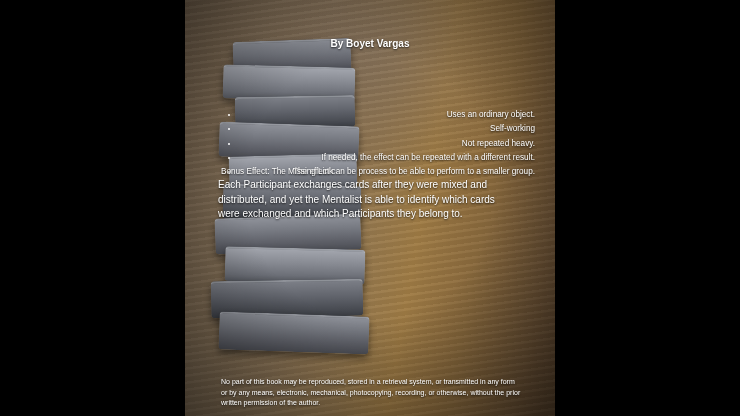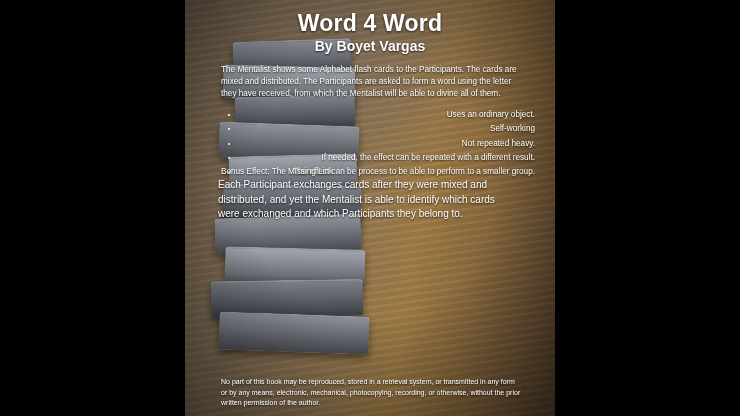--- a/index.html
+++ b/index.html
@@ -88,21 +88,21 @@
     letter-spacing: 0.2px;
     text-shadow: 0 1px 3px rgba(0,0,0,0.75);
   }
   .byline {
     position: absolute;
     top: 38px;
     left: 0;
     width: 370px;
     text-align: center;
     color: #ffffff;
-    font-size: 14px;
+    font-size: 10px;
     font-weight: bold;
     text-shadow: 0 1px 2px rgba(0,0,0,0.75);
   }
   .intro {
     position: absolute;
     left: 36px;
     top: 64px;
     width: 296px;
     color: #ffffff;
     font-size: 8.2px;
@@ -181,23 +181,21 @@
       <div class="tile light" style="left: 24px; top: 115px; width: 128px; height: 31px; transform: rotate(-1.5deg);"></div>
       <div class="tile dark" style="left: 18px; top: 145px; width: 138px; height: 33px; transform: rotate(1deg);"></div>
       <div class="tile" style="left: 10px; top: 176px; width: 146px; height: 34px; transform: rotate(-2deg);"></div>
       <div class="tile light" style="left: 20px; top: 208px; width: 140px; height: 33px; transform: rotate(1.5deg);"></div>
       <div class="tile dark" style="left: 6px;  top: 240px; width: 152px; height: 35px; transform: rotate(-1deg);"></div>
       <div class="tile" style="left: 14px; top: 274px; width: 150px; height: 36px; transform: rotate(2deg);"></div>
     </div>
 
     <div class="vignette"></div>
 
-    <div class="title">Word 4 Word</div>
     <div class="byline">By Boyet Vargas</div>
-    <div class="intro">The Mentalist shows some Alphabet flash cards to the Participants. The cards are mixed and distributed. The Participants are asked to form a word using the letter they have received, from which the Mentalist will be able to divine all of them.</div>
 
     <ul class="bullets">
       <li>Uses an ordinary object.</li>
       <li>Self-working</li>
       <li>Not repeated heavy.</li>
       <li>If needed, the effect can be repeated with a different result.</li>
       <li>The effect can be process to be able to perform to a smaller group.</li>
     </ul>
 
     <div class="bonus-heading">Bonus Effect: The Missing Link</div>

